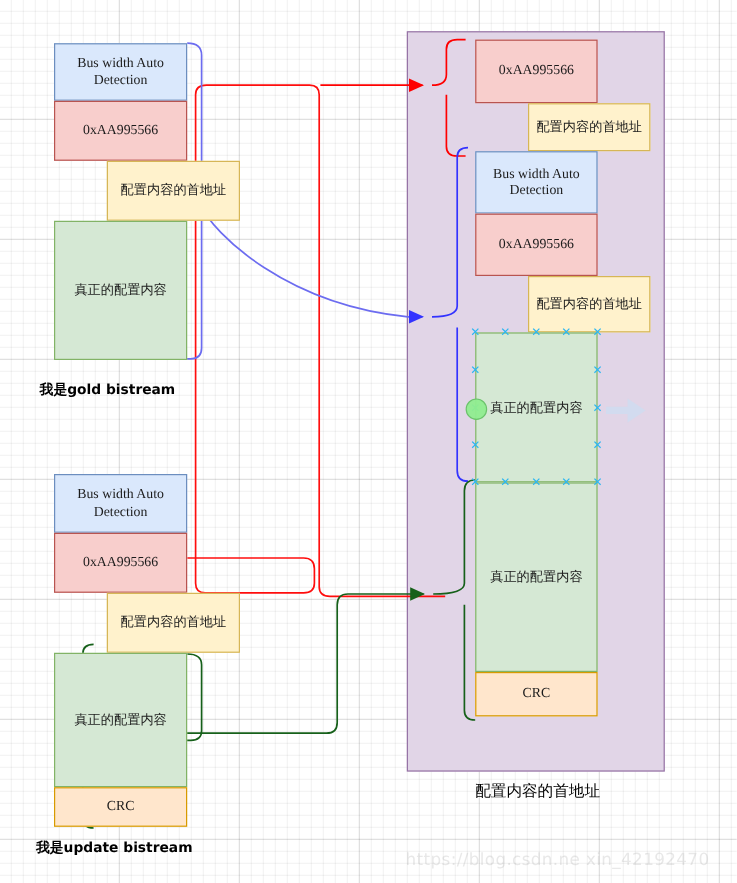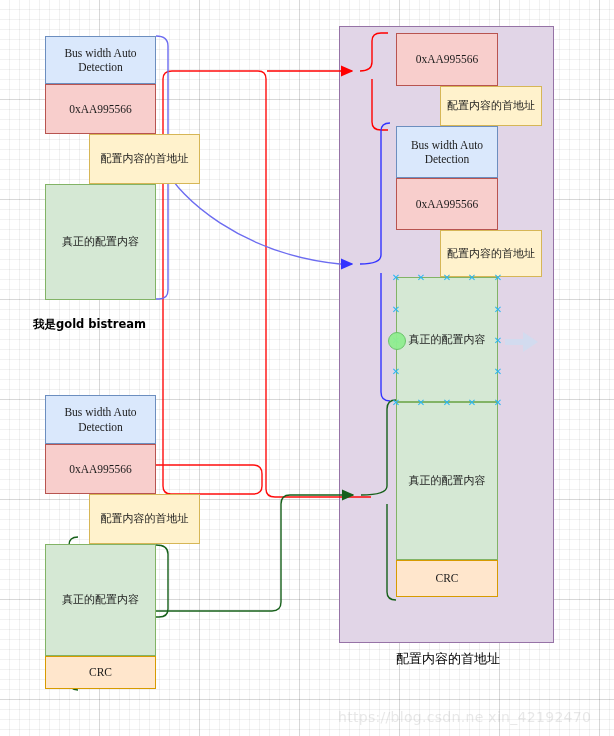--- a/index.html
+++ b/index.html
@@ -118,20 +118,21 @@
   <div class="blk c-red" style="left:45px;top:84px;width:111px;height:50px;">0xAA995566</div>
   <div class="blk c-yellow cjk" style="left:45px;top:134px;width:111px;height:50px;">配置内容的首地址</div>
   <div class="blk c-green cjk" style="left:45px;top:184px;width:111px;height:116px;">真正的配置内容</div>
   <div class="caption" style="left:33px;top:317px;">我是gold bistream</div>
 
   <div class="blk c-blue" style="left:45px;top:395px;width:111px;height:49px;">Bus width Auto Detection</div>
   <div class="blk c-red" style="left:45px;top:444px;width:111px;height:50px;">0xAA995566</div>
   <div class="blk c-yellow cjk" style="left:45px;top:494px;width:111px;height:50px;">配置内容的首地址</div>
   <div class="blk c-green cjk" style="left:45px;top:544px;width:111px;height:112px;">真正的配置内容</div>
   <div class="blk c-orange" style="left:45px;top:656px;width:111px;height:33px;">CRC</div>
+  <div class="caption" style="left:30px;top:699px;">我是update bistream</div>
 
   <div class="blk c-red" style="left:396px;top:33px;width:102px;height:53px;">0xAA995566</div>
   <div class="blk c-yellow cjk" style="left:396px;top:86px;width:102px;height:40px;">配置内容的首地址</div>
   <div class="blk c-blue" style="left:396px;top:126px;width:102px;height:52px;">Bus width Auto Detection</div>
   <div class="blk c-red" style="left:396px;top:178px;width:102px;height:52px;">0xAA995566</div>
   <div class="blk c-yellow cjk" style="left:396px;top:230px;width:102px;height:47px;">配置内容的首地址</div>
   <div class="blk c-green cjk" style="left:396px;top:277px;width:102px;height:125px;">真正的配置内容</div>
   <div class="blk c-green cjk" style="left:396px;top:402px;width:102px;height:158px;">真正的配置内容</div>
   <div class="blk c-orange" style="left:396px;top:560px;width:102px;height:37px;">CRC</div>
 

